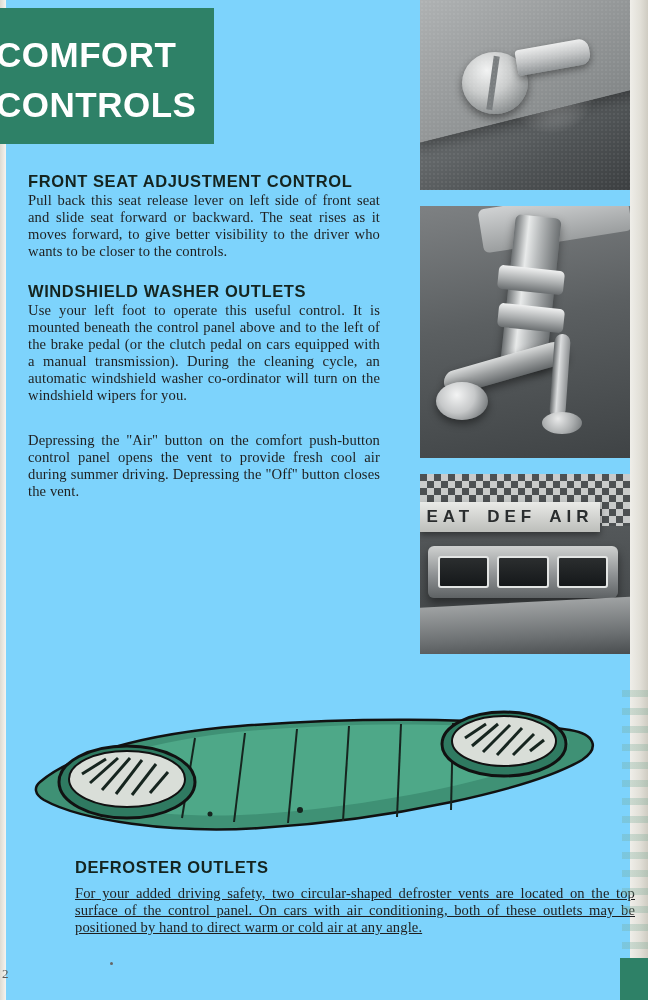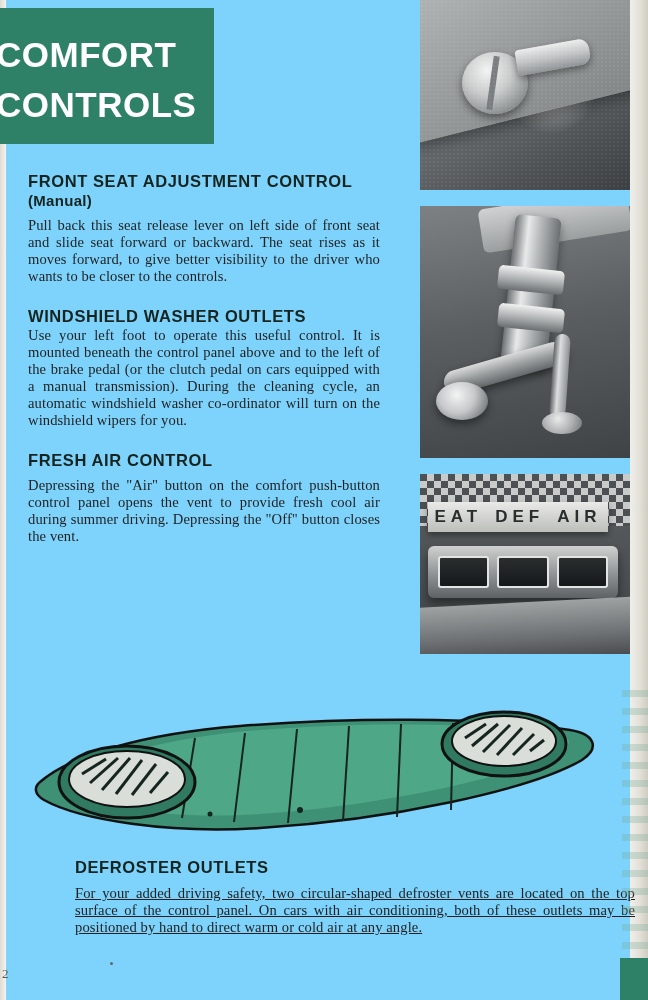--- a/index.html
+++ b/index.html
@@ -199,21 +199,21 @@
     left: 420px; top: 474px; width: 210px; height: 180px;
     background: linear-gradient(180deg, #5d6163 0%, #3e4244 100%);
   }
   .p3-checker {
     position: absolute; left: 0; top: 0; width: 210px; height: 52px;
     background:
       repeating-conic-gradient(#dcdedd 0% 25%, #4a4e50 0% 50%) 0 0 / 14px 14px;
     opacity: 0.85;
   }
   .p3-label {
-    position: absolute; left: 8px; top: 28px; width: 180px; height: 30px;
+    position: absolute; left: 0; top: 28px; width: 180px; height: 30px;
     background: linear-gradient(180deg, #e9eae7 0%, #bcbeba 100%);
     color: #2a2d2e;
     font-family: "Liberation Sans", sans-serif;
     font-weight: bold;
     font-size: 17px;
     letter-spacing: 5px;
     display: flex;
     align-items: center;
     justify-content: space-around;
     box-shadow: 0 3px 6px rgba(0,0,0,0.4);
@@ -346,27 +346,25 @@
       <div class="p3-btn"></div>
       <div class="p3-btn"></div>
       <div class="p3-btn"></div>
     </div>
     <div class="p3-lower"></div>
   </div>
 
   <div class="text-col">
 
     <h2 class="sec-head">FRONT SEAT ADJUSTMENT CONTROL</h2>
-    <h3 class="sec-sub">(Manual)</h3>
     <p class="sec-body">Pull back this seat release lever on left side of front seat and slide seat forward or backward. The seat rises as it moves forward, to give better visibility to the driver who wants to be closer to the controls.</p>
 
     <h2 class="sec-head">WINDSHIELD WASHER OUTLETS</h2>
     <p class="sec-body">Use your left foot to operate this useful control. It is mounted beneath the control panel above and to the left of the brake pedal (or the clutch pedal on cars equipped with a manual transmission). During the cleaning cycle, an automatic windshield washer co-ordinator will turn on the windshield wipers for you.</p>
 
-    <h2 class="sec-head">FRESH AIR CONTROL</h2>
     <div class="sec-gap"></div>
     <p class="sec-body tight">Depressing the "Air" button on the comfort push-button control panel opens the vent to provide fresh cool air during summer driving. Depressing the "Off" button closes the vent.</p>
 
   </div>
 
   <div class="illus">
     <svg width="600" height="160" viewBox="0 0 600 160" xmlns="http://www.w3.org/2000/svg">
 
       <path d="M30,96 C60,70 130,48 230,40 C330,32 470,30 560,44 C585,48 590,62 572,74 C520,104 380,134 250,142 C160,148 70,134 34,114 C24,108 24,101 30,96 Z" fill="#3f9175" stroke="#111111" stroke-width="2.5"></path>
 

